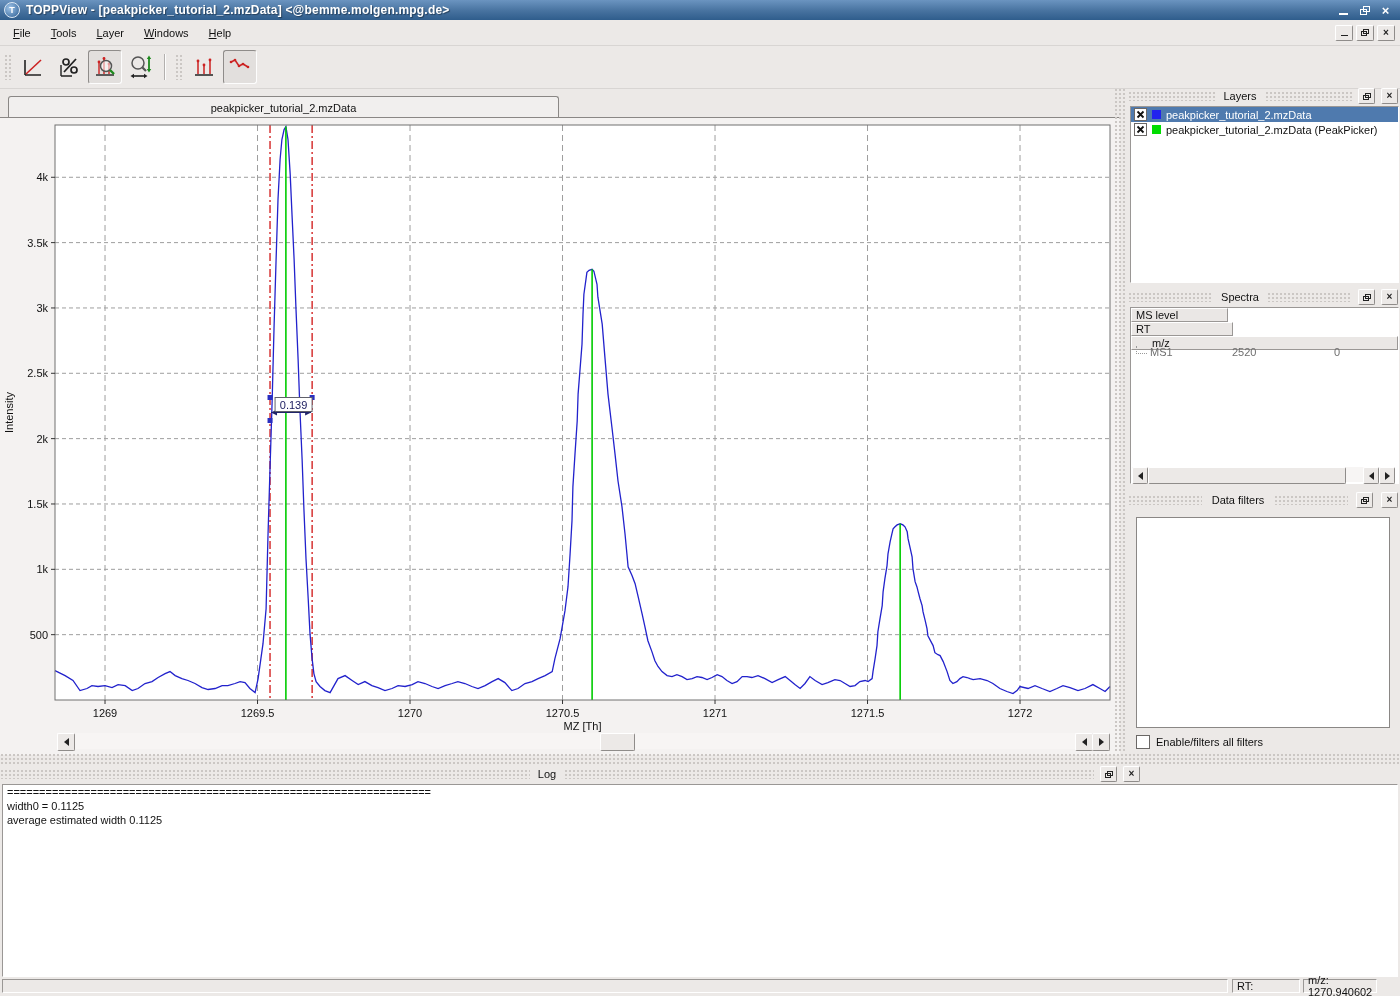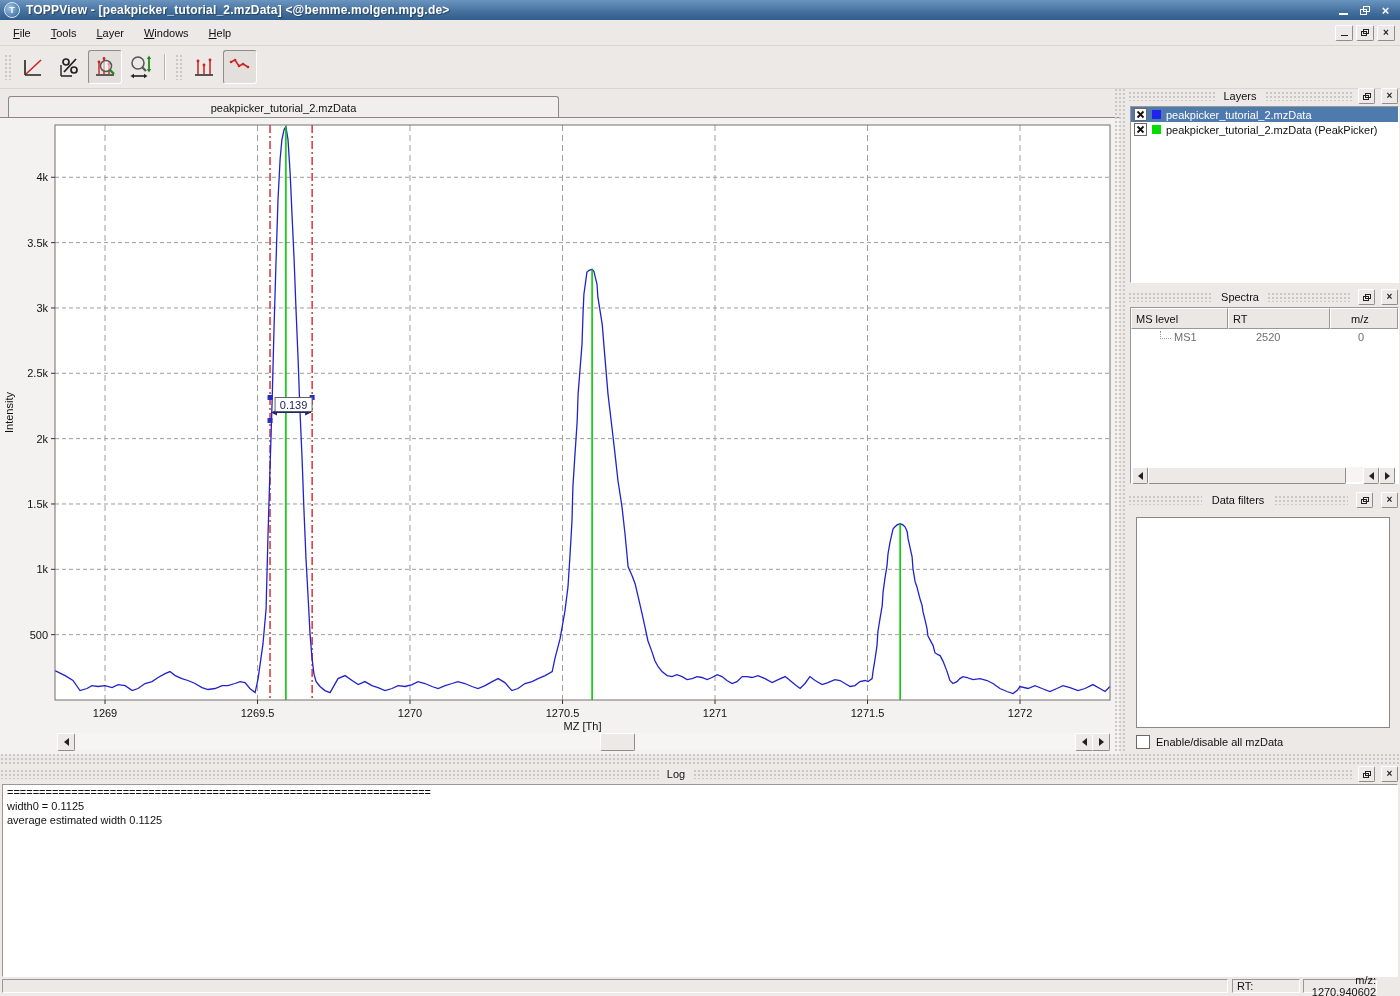--- a/index.html
+++ b/index.html
@@ -71,34 +71,34 @@
   .dock-btn .gl-close{font-size:10px;}
   .sunken{border:1px solid;border-color:#9a9795 #fff #fff #9a9795;background:#fff;}
   
   #layers-list{left:1130px;top:106px;width:267px;height:175px;}
   .layer-row{height:15px;display:flex;align-items:center;gap:5px;padding-left:3px;white-space:nowrap;}
   .layer-row.selected{background:#4f7aae;color:#fff;}
   .chk{width:11px;height:11px;background:#fff;border:1px solid #6b6866;display:flex;align-items:center;justify-content:center;flex:none;}
   .swatch{width:9px;height:9px;flex:none;}
   
   #spectra-box{left:1130px;top:307px;width:267px;height:175px;}
-  #spectra-header{display:flex;height:21px;}
+  #spectra-header{display:flex;height:36px;flex-direction:column;}
   .th{background:#eae7e5;border:1px solid;border-color:#fff #9a9795 #9a9795 #fff;
     display:flex;align-items:center;padding-left:4px;box-sizing:border-box;}
   .td{display:flex;align-items:center;padding-left:4px;box-sizing:border-box;color:#6e6e6e;height:16px;}
   .tree-elbow{width:10px;height:7px;border-left:1px dotted #999;border-bottom:1px dotted #999;margin:0 3px 4px 5px;}
   
   #filters-box{left:1136px;top:517px;width:252px;height:209px;}
   #filters-chk-row{left:1136px;top:735px;display:flex;align-items:center;gap:6px;}
   .chk-empty{width:12px;height:12px;background:#fff;border:1px solid #6b6866;}
   
   #log-box{left:2px;top:784px;width:1394px;height:191px;overflow:hidden;}
   .log-line{padding-left:4px;line-height:14px;white-space:pre;}
   
-  #statusbar{left:0;top:977px;width:1400px;height:19px;text-align:right;}
+  #statusbar{left:0;top:977px;width:1400px;height:19px;}
   .status-panel{position:absolute;top:2px;height:14px;border:1px solid;border-color:#9a9795 #fff #fff #9a9795;
     background:#ece9e7;display:flex;align-items:center;padding-left:4px;box-sizing:border-box;}
   
   #split-v{left:1114px;top:88px;width:12px;height:664px;}
   #split-h{left:0;top:753px;width:1400px;height:12px;}
 </style>
 </head>
 <body>
 
 <div id="app">
@@ -330,21 +330,21 @@
     <span class="dock-btn">
         <span class="gl-close">×</span>
       </span>
   </div>
   <div id="spectra-box" class="abs sunken">
     <div id="spectra-header">
       <div class="th" style="width:97px;">MS level</div>
       <div class="th" style="width:102px;">RT</div>
       <div class="th" style="flex:1;padding-left:20px;">m/z</div>
     </div>
-    <div style="display:flex;padding-left:24px;">
+    <div style="display:flex;">
       <div class="td" style="width:97px;padding-left:0;">
         <span class="tree-elbow"></span>
         <span>MS1</span>
       </div>
       <div class="td" style="width:102px;">2520</div>
       <div class="td" style="flex:1;">0</div>
     </div>
 
     <div class="sb" style="left:1px;bottom:1px;width:263px;height:15px;background:#f7f5f4;">
       <div class="sb-btn" style="left:0;top:0;width:14px;height:15px;">
@@ -367,24 +367,24 @@
     <span class="dock-btn">
         <span class="gl-restore"></span>
       </span>
     <span class="dock-btn">
         <span class="gl-close">×</span>
       </span>
   </div>
   <div id="filters-box" class="abs" style="background:#fff;border:1px solid #8a8785;"></div>
   <div id="filters-chk-row" class="abs">
     <span class="chk-empty"></span>
-    <span>Enable/disable all mzData</span>
-  </div>
-
-  <div class="dock-title" style="left:0;top:766px;width:1398px;">
+    <span>Enable/filters all filters</span>
+  </div>
+
+  <div class="dock-title" style="left:0;top:766px;width:1140px;">
     <span class="tex"></span>
     <span class="lbl">Log</span>
     <span class="tex"></span>
     <span class="dock-btn">
         <span class="gl-restore"></span>
       </span>
     <span class="dock-btn">
         <span class="gl-close">×</span>
       </span>
   </div>

